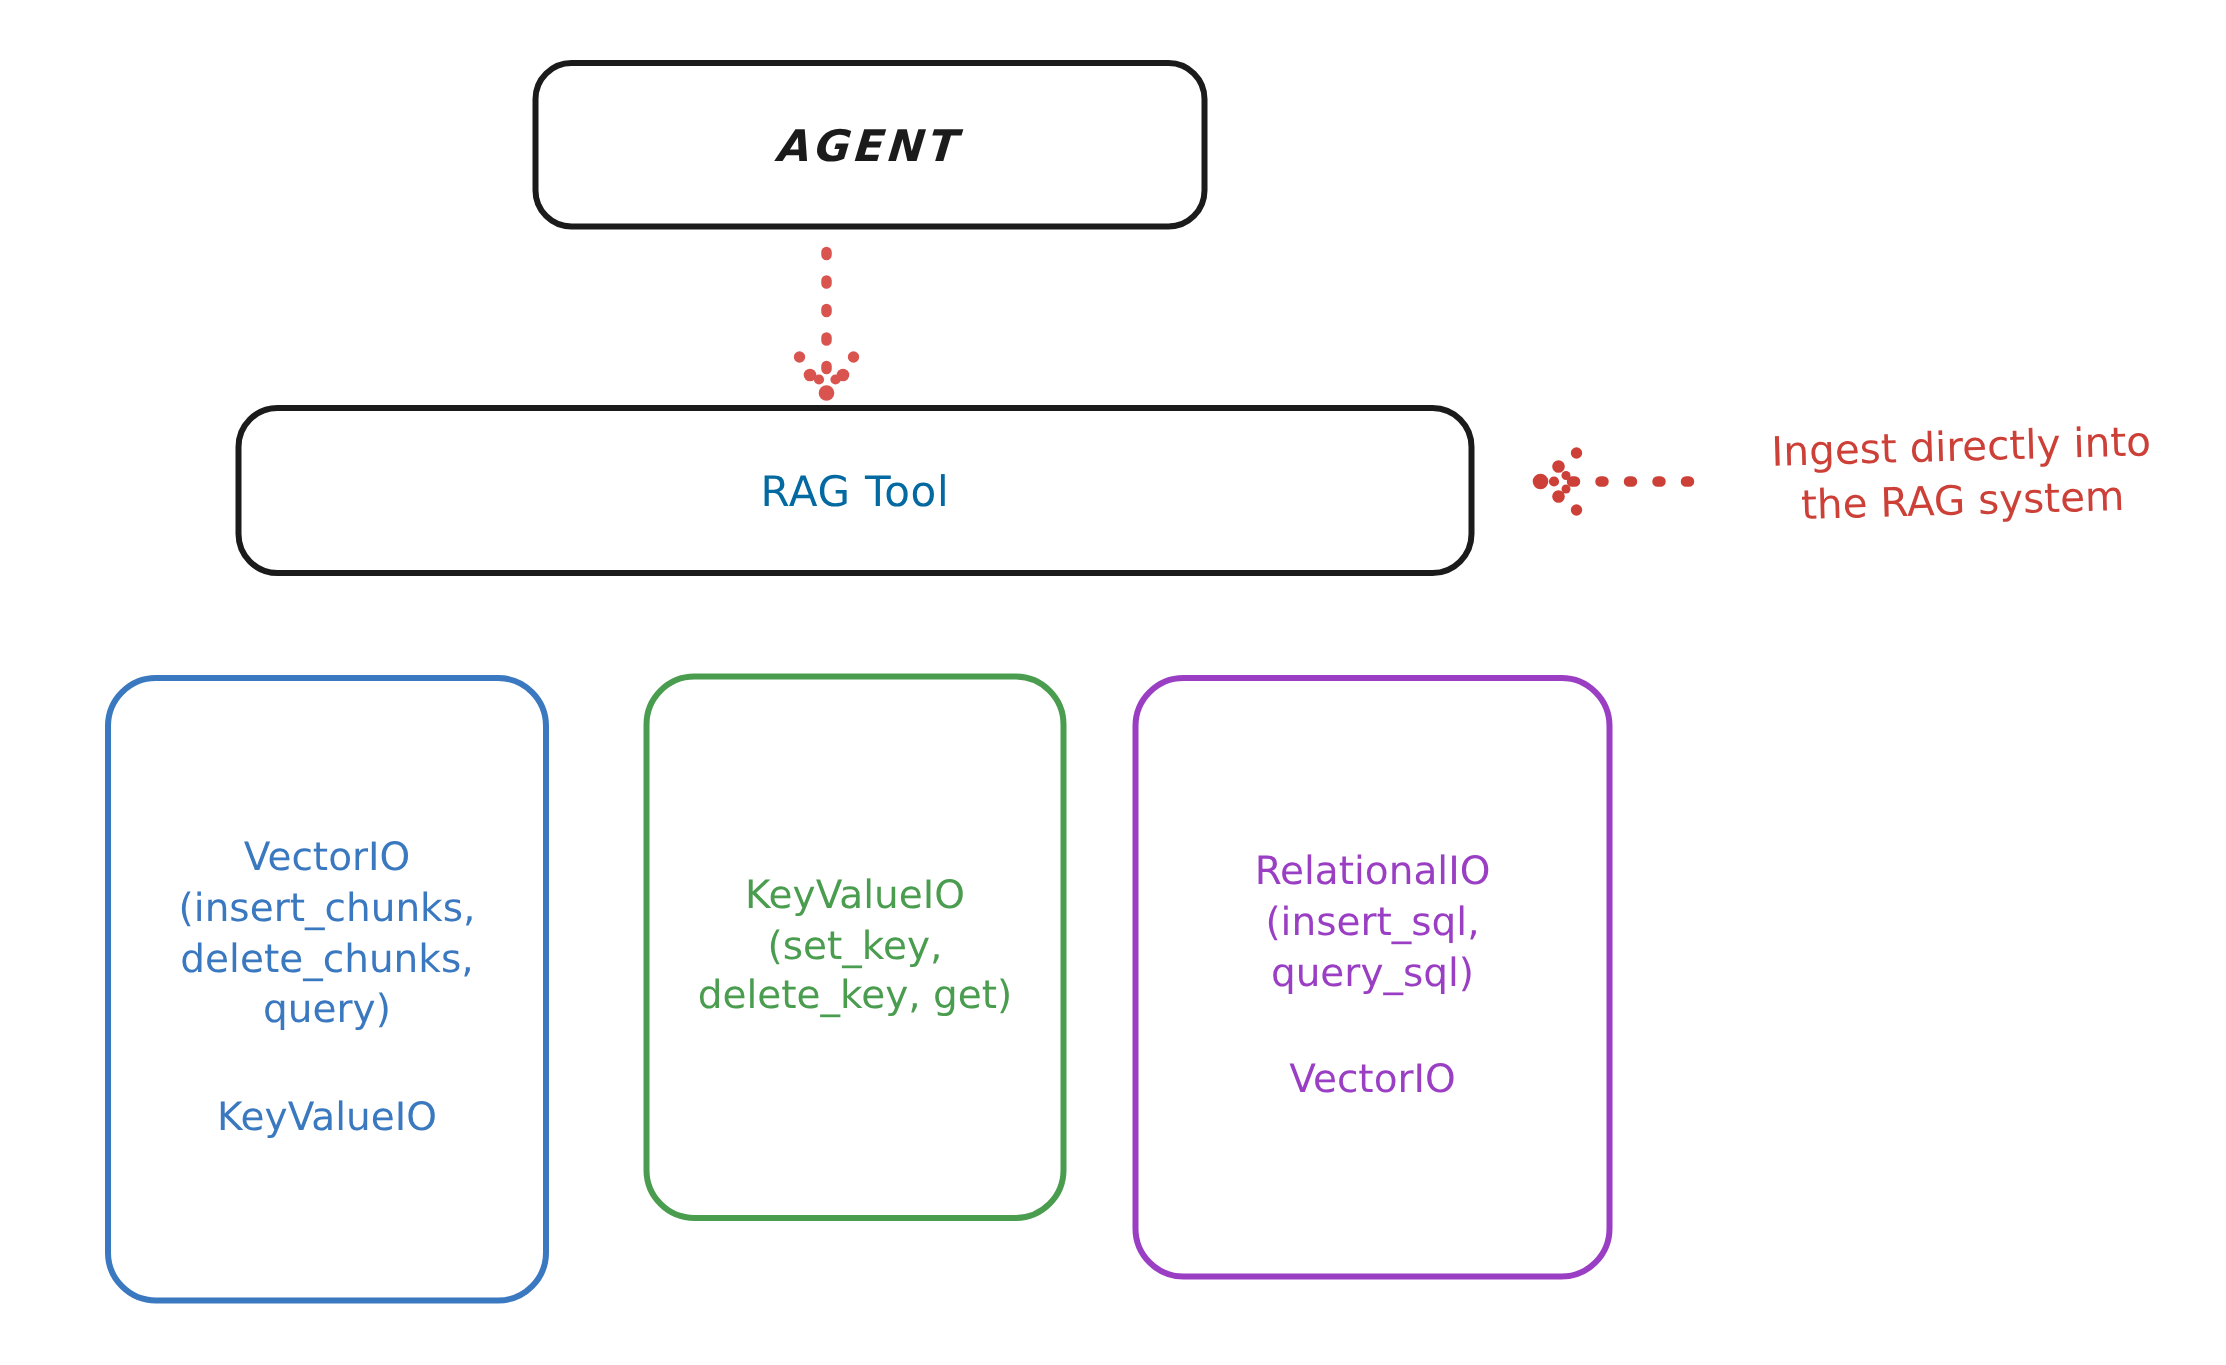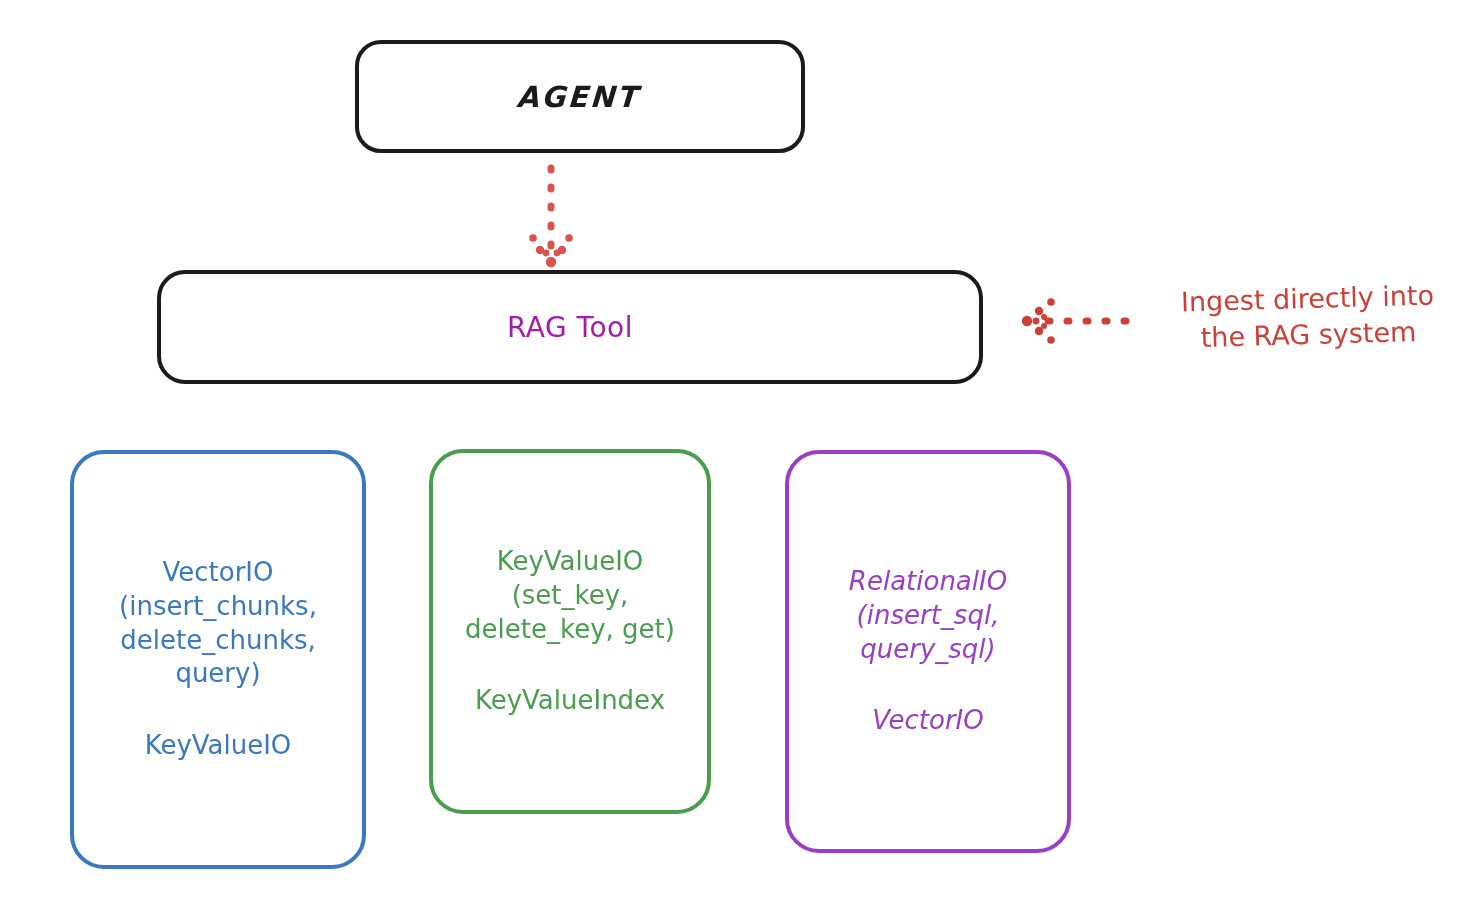--- a/index.html
+++ b/index.html
@@ -59,21 +59,21 @@
     left: 157px;
     top: 270px;
     width: 826px;
     height: 114px;
     border: 4px solid #1b1b1b;
     border-radius: 28px;
   }
   #ragtool-box .label {
     font-size: 28px;
     font-weight: 400;
-    color: #a21caf;
+    color: #0369a1;
     letter-spacing: 0.5px;
   }
 
   
   .leaf {
     border-width: 4px;
     border-style: solid;
     border-radius: 34px;
     padding: 10px 14px;
   }
@@ -100,27 +100,26 @@
   }
   #keyvalueio-box {
     left: 429px;
     top: 449px;
     width: 282px;
     height: 365px;
     border-color: #4a9d4f;
     color: #4a9d4f;
   }
   #relationalio-box {
-    left: 785px;
+    left: 755px;
     top: 450px;
-    width: 286px;
+    width: 320px;
     height: 403px;
     border-color: #9a3fc4;
     color: #9a3fc4;
-    font-style: italic;
   }
 
   
   #arrow-layer {
     position: absolute;
     left: 0;
     top: 0;
     width: 1484px;
     height: 910px;
     pointer-events: none;
@@ -158,21 +157,20 @@
 (insert_chunks,
 delete_chunks,
 query)</div>
     <div class="index-label">KeyValueIO</div>
   </div>
 
   <div class="node leaf" id="keyvalueio-box">
     <div class="title-block">KeyValueIO
 (set_key,
 delete_key, get)</div>
-    <div class="index-label">KeyValueIndex</div>
   </div>
 
   <div class="node leaf" id="relationalio-box">
     <div class="title-block">RelationalIO
 (insert_sql,
 query_sql)</div>
     <div class="index-label">VectorIO</div>
   </div>
 
   <svg id="arrow-layer" viewBox="0 0 1484 910">

